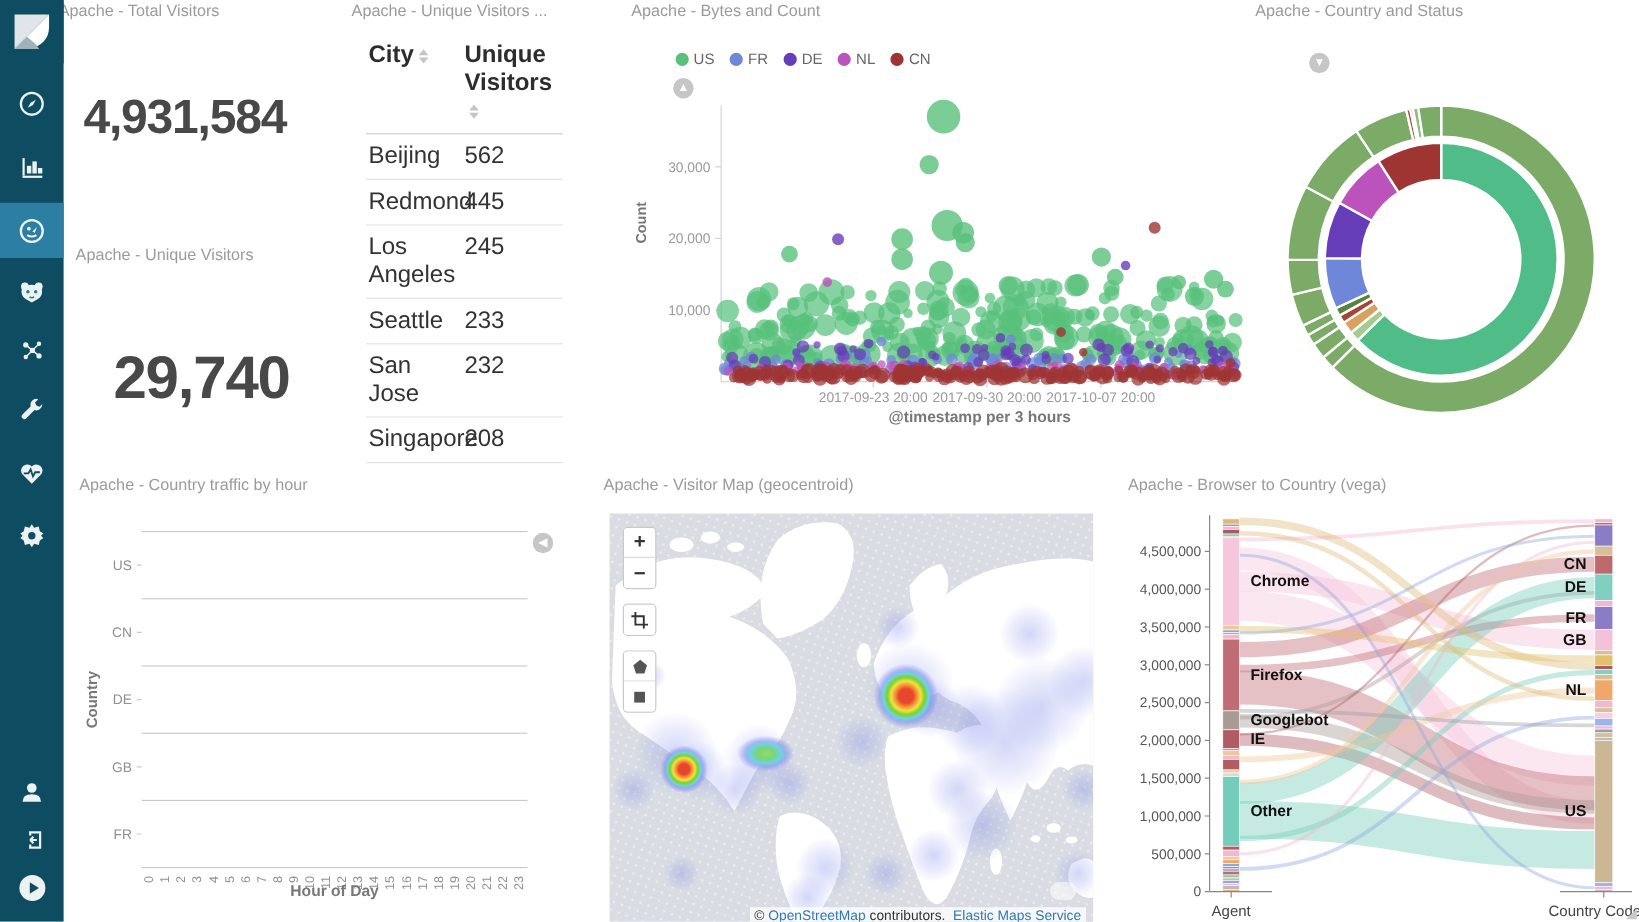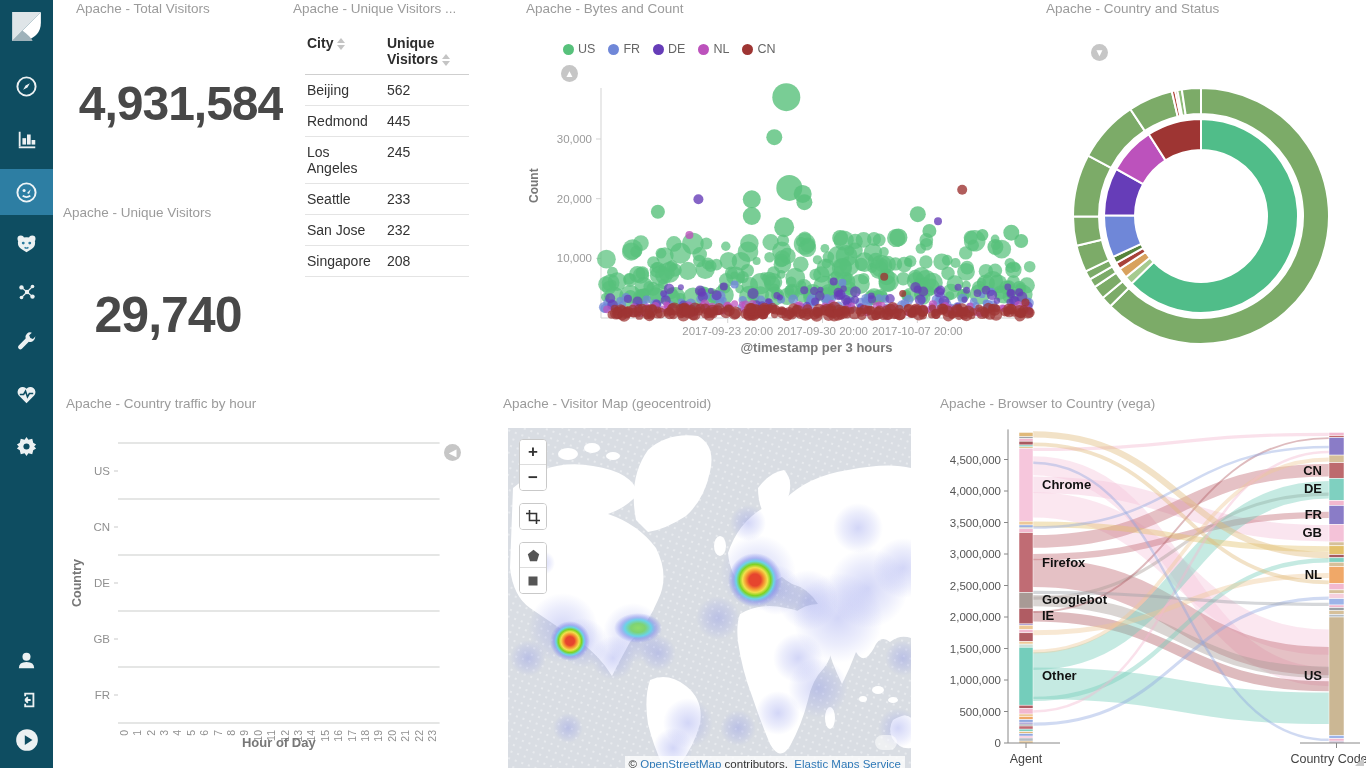--- a/index.html
+++ b/index.html
@@ -7,24 +7,24 @@
     font-family:"Liberation Sans", sans-serif; }
   .sidebar { position:absolute; left:0; top:0; width:53px; height:768px; background:#0e4d61; z-index:50; }
   .logo-tile { width:53px; height:53px; background:#0e4d61; display:flex; align-items:center; justify-content:center; }
   .nav-item { width:53px; height:40px; display:flex; align-items:center; justify-content:center; cursor:pointer; }
   .nav-item.active { background:#2d7ea3; height:46px; }
   .nav-item svg { opacity:.92; }
   .nav-bottom { position:absolute; bottom:8px; left:0; width:53px; }
   .panel { position:absolute; background:#fff; }
   .panel-title { position:absolute; left:10px; top:1px; font-size:13.5px; color:#9b9b9b; white-space:nowrap; }
   .metric-value { position:absolute; width:100%; text-align:center; font-weight:bold; color:#484848; letter-spacing:-1px; }
-  .v1 { top:76px; font-size:48px; }
+  .v1 { top:76px; font-size:40px; }
   .v2 { top:82px; font-size:50px; }
   
-  .tbl { position:absolute; left:22px; top:28px; width:164px; font-size:14px; color:#333; }
+  .tbl { position:absolute; left:22px; top:28px; width:164px; font-size:20px; color:#333; }
   .tr { display:flex; border-bottom:1px solid #e4e4e4; }
   .tr > div { padding:7px 2px 7px 2px; }
   .c1 { width:80px; }
   .c2 { width:84px; }
   .thead .tr { border-bottom:1px solid #cfcfcf; }
   .thead .tr > div { font-weight:bold; color:#2d2d2d; }
   .sort { display:inline-block; vertical-align:middle; margin-left:4px; }
   .sort i { display:block; width:0; height:0; border-left:4px solid transparent; border-right:4px solid transparent; }
   .sort .up { border-bottom:5px solid #c4c4c4; margin-bottom:2px; }
   .sort .dn { border-top:5px solid #c4c4c4; }
@@ -148,21 +148,21 @@
     </div>
     <div class="nav-item">
       <svg width="26" height="26" viewBox="0 0 24 24">
         <circle cx="12" cy="12" r="10" fill="#fff"></circle>
         <polygon points="10,7.5 17,12 10,16.5" fill="#0e4d61"></polygon>
       </svg>
     </div>
   </div>
 </div>
 
-<div class="panel" style="left:66px; top:0; width:230px; height:195px;">
+<div class="panel" style="left:39px; top:0; width:230px; height:195px;">
   <div class="panel-title">Apache - Total Visitors</div>
   <div class="metric-value v1">4,931,584</div>
 </div>
 
 <div class="panel" style="left:53px; top:204px; width:230px; height:195px;">
   <div class="panel-title">Apache - Unique Visitors</div>
   <div class="metric-value v2">29,740</div>
 </div>
 
 <div class="panel" style="left:283px; top:0; width:210px; height:390px;">

